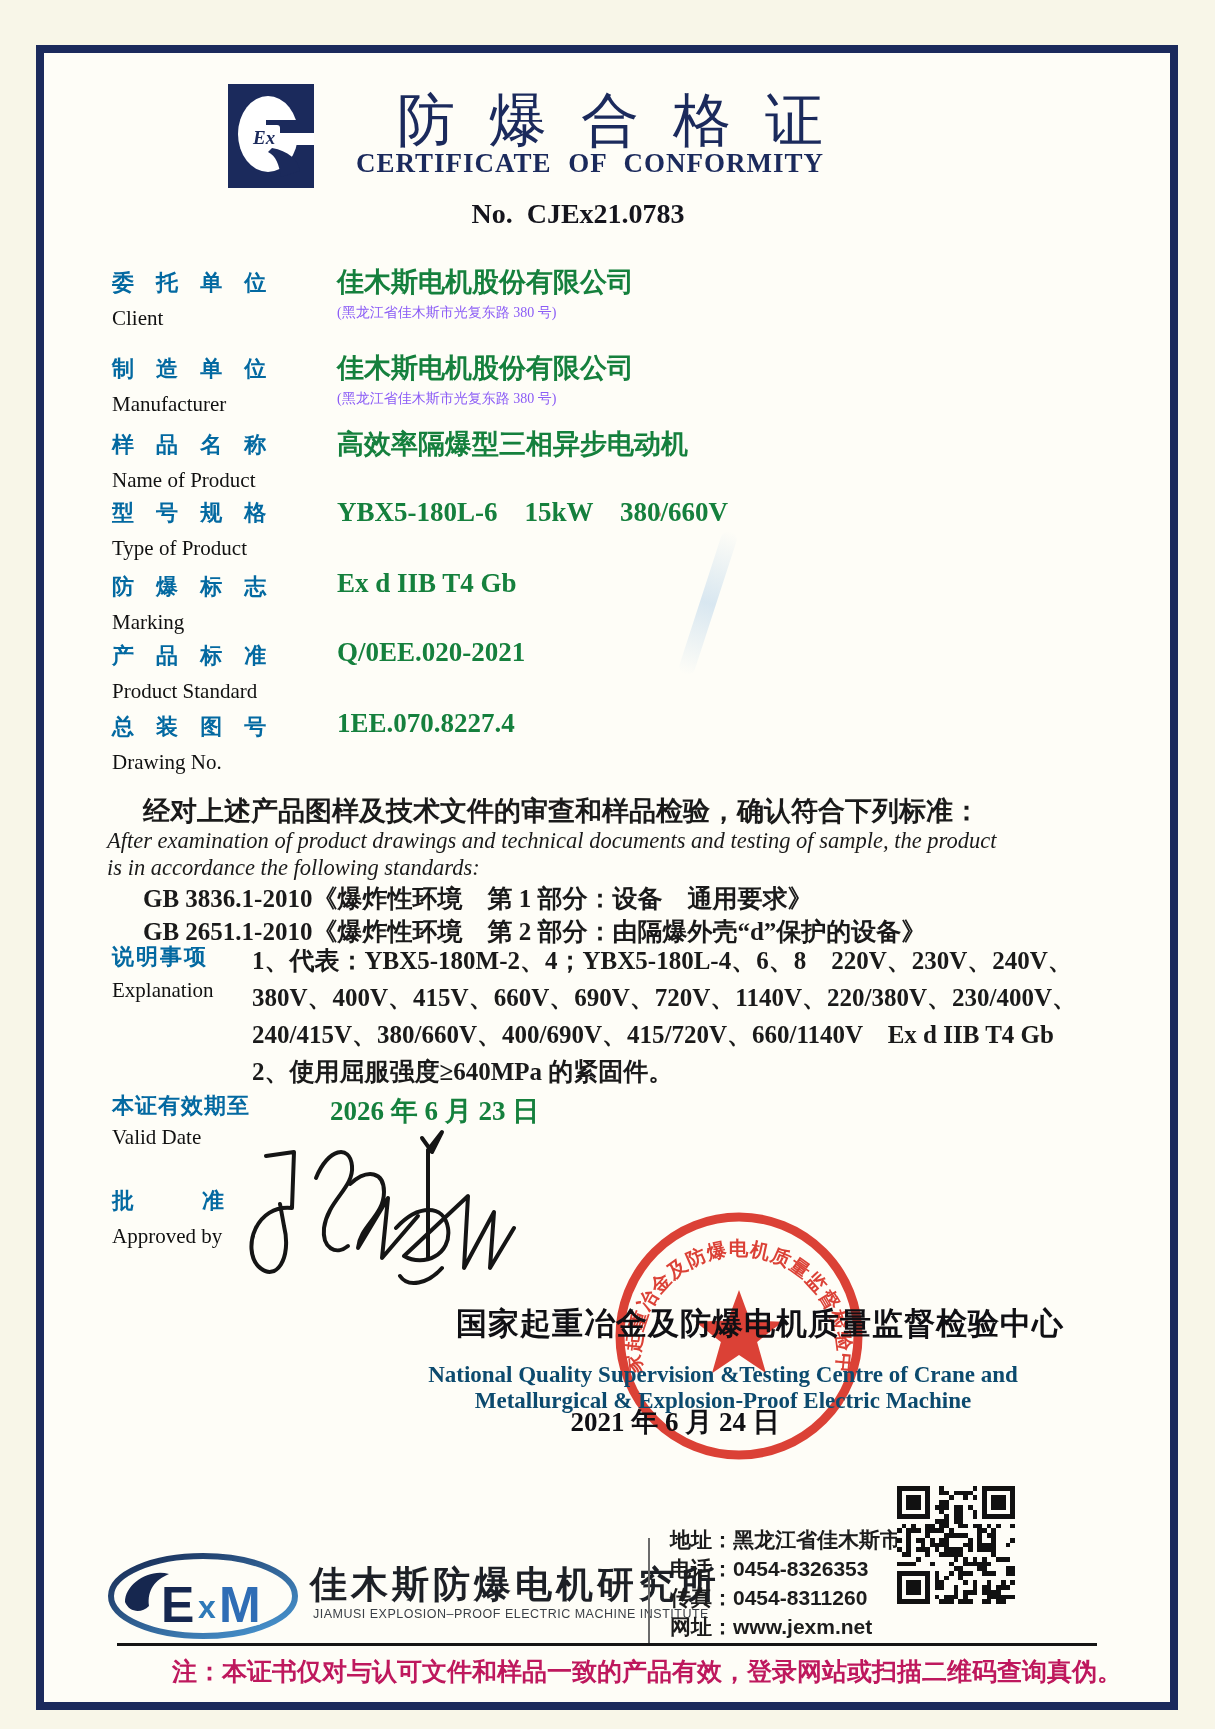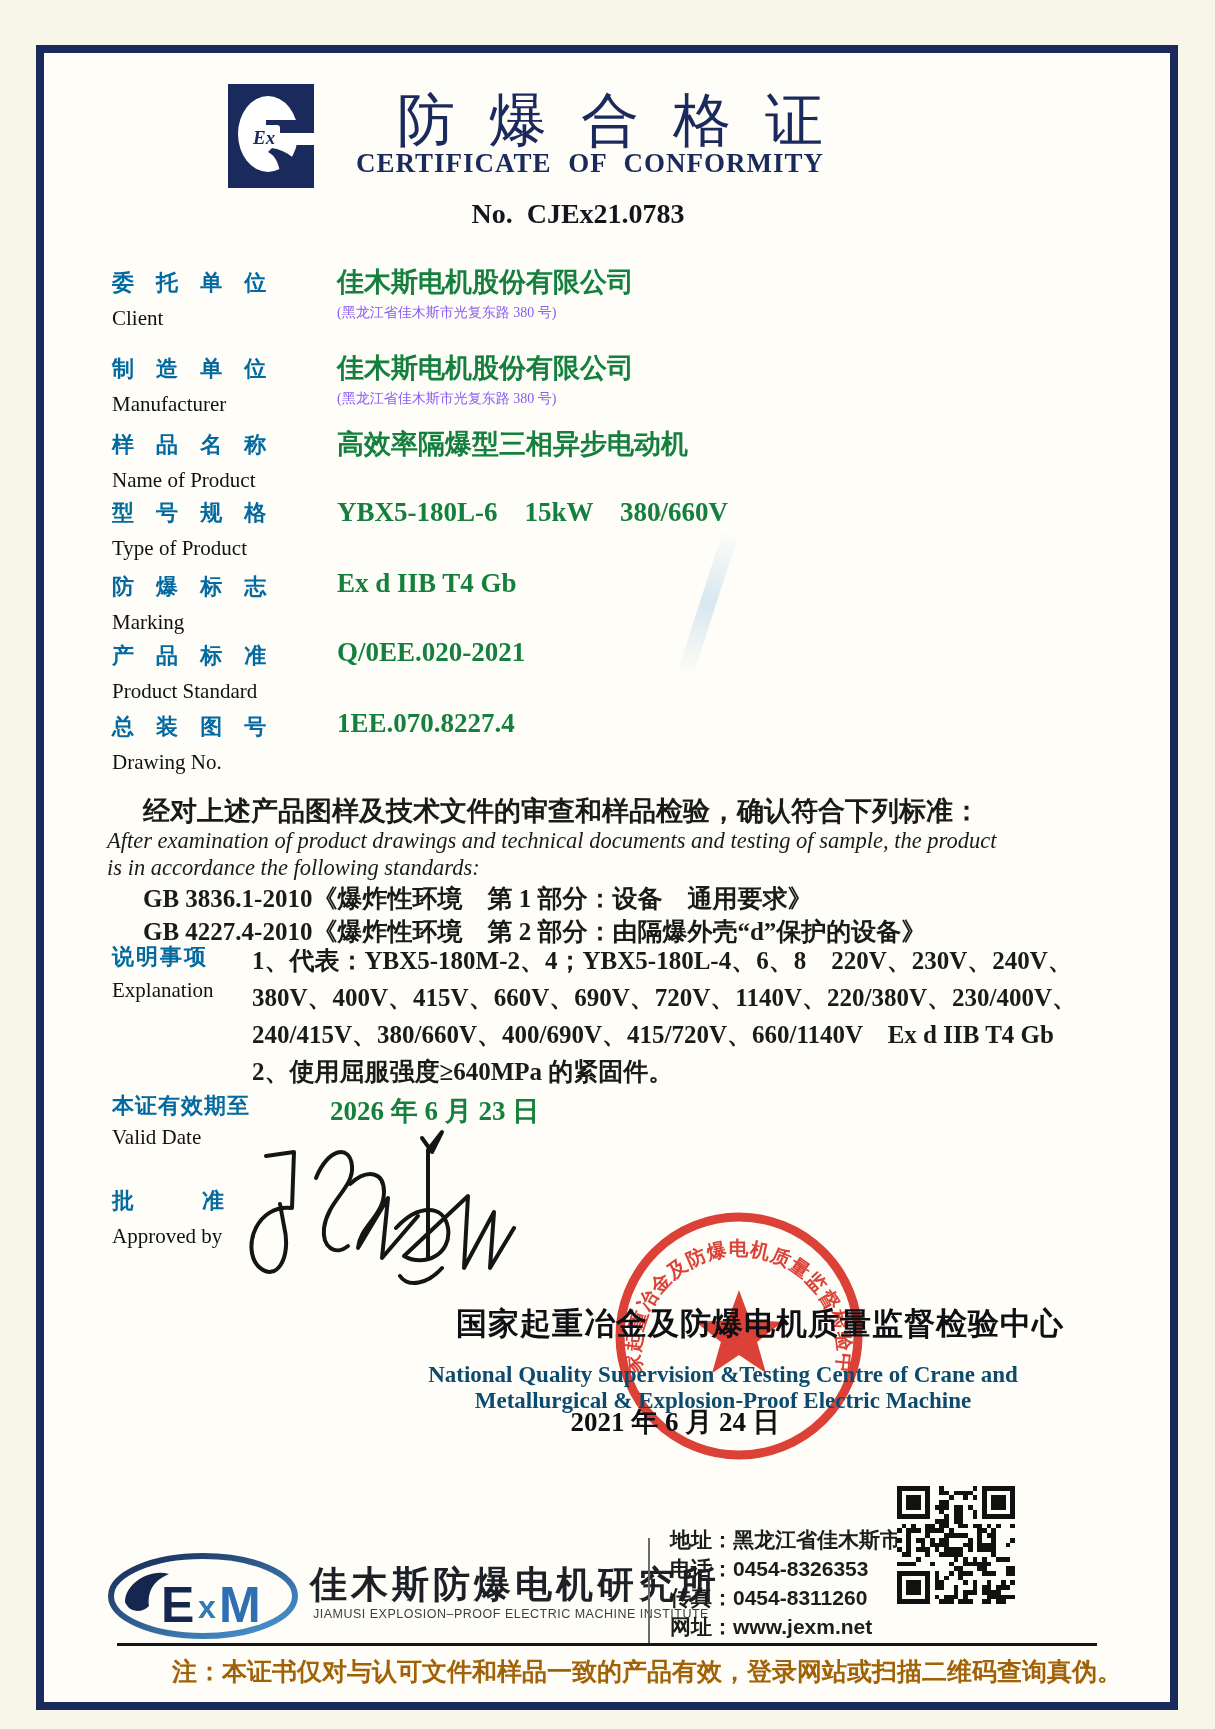--- a/index.html
+++ b/index.html
@@ -54,21 +54,21 @@
   .inst-zh{left:310px;top:1560px;font-size:37px;font-weight:bold;
     font-family:"Liberation Sans",sans-serif;letter-spacing:4px;color:#1d2026;white-space:nowrap;}
   .inst-en{left:313px;top:1607px;font-size:12.5px;letter-spacing:.5px;
     font-family:"Liberation Sans",sans-serif;color:#3a3f46;white-space:nowrap;}
   .v-divider{left:648px;top:1538px;width:2px;height:106px;background:#6b6b6b;}
   .contact-row{left:670px;font-size:21px;font-weight:600;
     font-family:"Liberation Sans",sans-serif;color:#1c1c1c;white-space:nowrap;}
   .rule{left:117px;top:1643px;width:980px;height:3px;background:#151515;}
   .note{left:647px;top:1655px;transform:translateX(-50%);
     font-size:25px;font-weight:bold;font-family:"Liberation Sans",sans-serif;
-    white-space:nowrap;color:#a16207;}
+    white-space:nowrap;color:#be185d;}
   .streak{left:700px;top:528px;width:16px;height:150px;
     background:linear-gradient(180deg,rgba(130,180,225,0),rgba(130,180,225,.30),rgba(130,180,225,0));
     transform:rotate(18deg);border-radius:8px;}
   .speck{left:656px;top:512px;width:5px;height:5px;border-radius:50%;background:rgba(205,60,50,.55);}
 </style>
 </head>
 <body>
 
 <div class="abs frame"></div>
 
@@ -116,21 +116,21 @@
 <div class="abs val" style="top:637px">Q/0EE.020-2021</div>
 
 <div class="abs lab-zh" style="top:712px">总 装 图 号</div>
 <div class="abs lab-en" style="top:750px">Drawing No.</div>
 <div class="abs val" style="top:708px">1EE.070.8227.4</div>
 
 <div class="abs stmt-zh">经对上述产品图样及技术文件的审查和样品检验，确认符合下列标准：</div>
 <div class="abs stmt-en" style="top:828px">After examination of product drawings and technical documents and testing of sample, the product</div>
 <div class="abs stmt-en" style="top:855px">is in accordance the following standards:</div>
 <div class="abs std" style="top:882px">GB 3836.1-2010《爆炸性环境　第 1 部分：设备　通用要求》</div>
-<div class="abs std" style="top:915px">GB 4227.4-2010《爆炸性环境　第 2 部分：由隔爆外壳“d”保护的设备》</div>
+<div class="abs std" style="top:915px">GB 2651.1-2010《爆炸性环境　第 2 部分：由隔爆外壳“d”保护的设备》</div>
 
 <div class="abs lab-zh" style="top:942px;letter-spacing:2px">说明事项</div>
 <div class="abs lab-en" style="top:978px">Explanation</div>
 <div class="abs expl-line" style="top:944px">1、代表：YBX5-180M-2、4；YBX5-180L-4、6、8　220V、230V、240V、</div>
 <div class="abs expl-line" style="top:981px">380V、400V、415V、660V、690V、720V、1140V、220/380V、230/400V、</div>
 <div class="abs expl-line" style="top:1018px">240/415V、380/660V、400/690V、415/720V、660/1140V　Ex d IIB T4 Gb</div>
 <div class="abs expl-line" style="top:1055px">2、使用屈服强度≥640MPa 的紧固件。</div>
 
 <div class="abs lab-zh" style="top:1091px;letter-spacing:1px">本证有效期至</div>
 <div class="abs lab-en" style="top:1125px">Valid Date</div>

